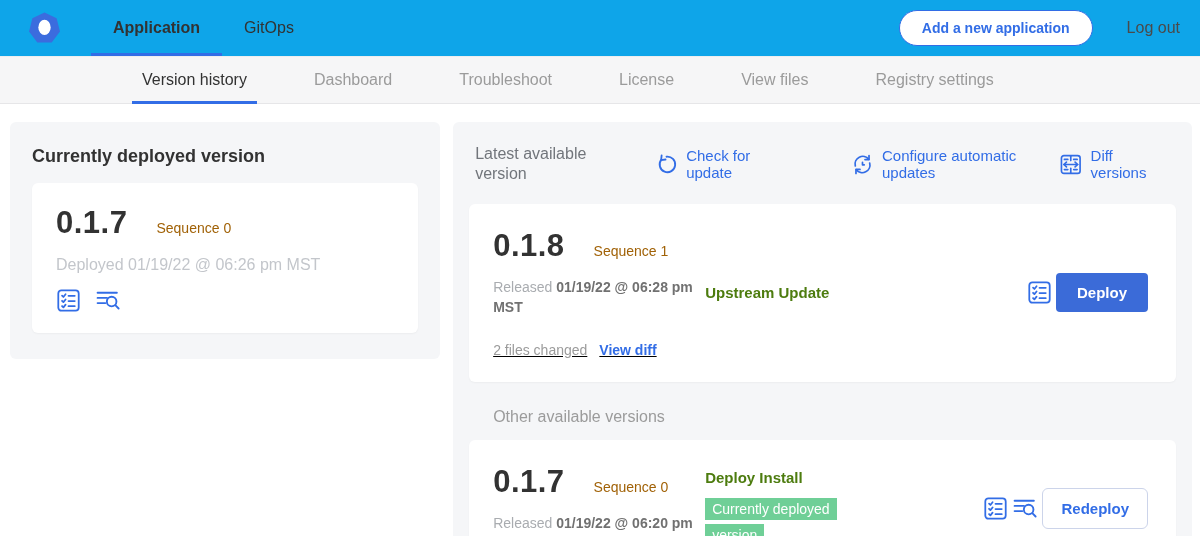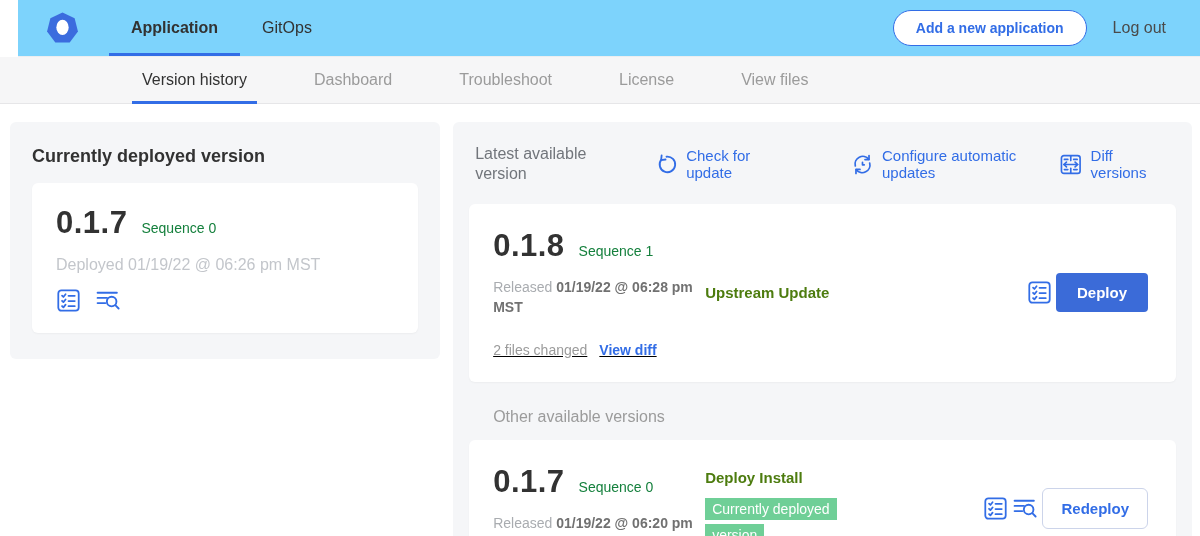--- a/index.html
+++ b/index.html
@@ -1,44 +1,44 @@
 <!DOCTYPE html>
 <html><head>
 <meta charset="utf-8">
 <style>
   * { margin:0; padding:0; box-sizing:border-box; }
   html,body { width:1200px; height:536px; background:#fff; font-family:"Liberation Sans", sans-serif; overflow:hidden; }
 
   
-  .header { height:57px; background:#7dd3fc; display:flex; align-items:center; border-bottom:1px solid #eceef0;margin-left:18px; }
+  .header { height:57px; background:#0ea5e9; display:flex; align-items:center; border-bottom:1px solid #eceef0; }
   .logo-wrap { margin-left:26px; margin-right:28px; display:flex; align-items:center; }
   .top-tabs { display:flex; height:100%; }
   .top-tab { position:relative; display:flex; align-items:center; padding:0 22px; font-size:16px; color:#323232; font-weight:600; cursor:pointer; }
   .top-tab.inactive { font-weight:500; }
   .top-tab.active::after { content:""; position:absolute; left:0; right:0; bottom:0; height:3px; background:#326de6; }
-  .header-right { margin-left:auto; display:flex; align-items:center; padding-right:34px; gap:26px; }
+  .header-right { margin-left:auto; display:flex; align-items:center; padding-right:20px; gap:34px; }
   .pill-btn { border:1px solid #326de6; color:#326de6; background:#fff; border-radius:20px; padding:9px 22px; font-size:14px; font-weight:700; cursor:pointer; font-family:"Liberation Sans",sans-serif; }
   .logout { font-size:16px; color:#4a4a4a; font-weight:500; cursor:pointer; }
 
   
   .subnav { height:47px; background:#f6f6f7; border-bottom:1px solid #e6e6e8; display:flex; align-items:stretch; padding-left:132px; }
   .subnav-item { display:flex; align-items:center; padding:0 10px; margin-right:47px; font-size:16px; color:#9b9b9b; cursor:pointer; position:relative; }
   .subnav-item.active { color:#323232; font-weight:500; }
   .subnav-item.active::after { content:""; position:absolute; left:0; right:0; bottom:-1px; height:3px; background:#326de6; }
 
   
   .main { display:flex; align-items:flex-start; padding:18px 8px 0 10px; gap:13px; }
   .panel { background:#f5f6f8; border-radius:6px; }
   .left-panel { width:447px; padding:24px 22px 26px 22px; }
   .left-title { font-size:18px; font-weight:700; color:#323232; }
   .white-card { background:#fff; border-radius:6px; box-shadow:0 1px 2px rgba(0,0,0,0.04); }
   .deployed-card { margin-top:16px; padding:22px 24px 20px 24px; }
   .ver-row { display:flex; align-items:baseline; }
   .ver-num { font-size:31px; font-weight:700; color:#323232; letter-spacing:0.5px; }
-  .ver-seq { font-size:14px; color:#15803d; margin-left:14px; }
+  .ver-seq { font-size:14px; color:#a16207; margin-left:29px; }
   .deployed-line { margin-top:15px; font-size:16px; color:#c3c6cb; }
   .icon-row { margin-top:14px; display:flex; align-items:center; gap:14px; }
   .icon-btn { display:inline-flex; cursor:pointer; }
 
   .right-panel { flex:1; padding:22px 16px 20px 16px; min-height:408px; }
   .rp-header { display:flex; align-items:center; padding:0 8px 0 6px; }
   .rp-title { width:132px; font-size:16px; color:#71757b; line-height:1.25; }
   .rp-actions { flex:1; display:flex; align-items:flex-start; }
   .action-link { display:flex; align-items:center; gap:8px; color:#326de6; font-size:15px; font-weight:500; line-height:1.15; cursor:pointer; }
   .action-check { margin-left:48px; width:150px; }
@@ -101,20 +101,23 @@
     </div>
   <div class="subnav-item">
       <span>Troubleshoot</span>
     </div>
   <div class="subnav-item">
       <span>License</span>
     </div>
   <div class="subnav-item">
       <span>View files</span>
     </div>
+  <div class="subnav-item">
+      <span>Registry settings</span>
+    </div>
 </div>
 
 <div class="main">
 
   <div class="panel left-panel">
     <div class="left-title">Currently deployed version</div>
     <div class="white-card deployed-card">
       <div class="ver-row">
         <span class="ver-num">0.1.7</span>
         <span class="ver-seq">Sequence 0</span>

